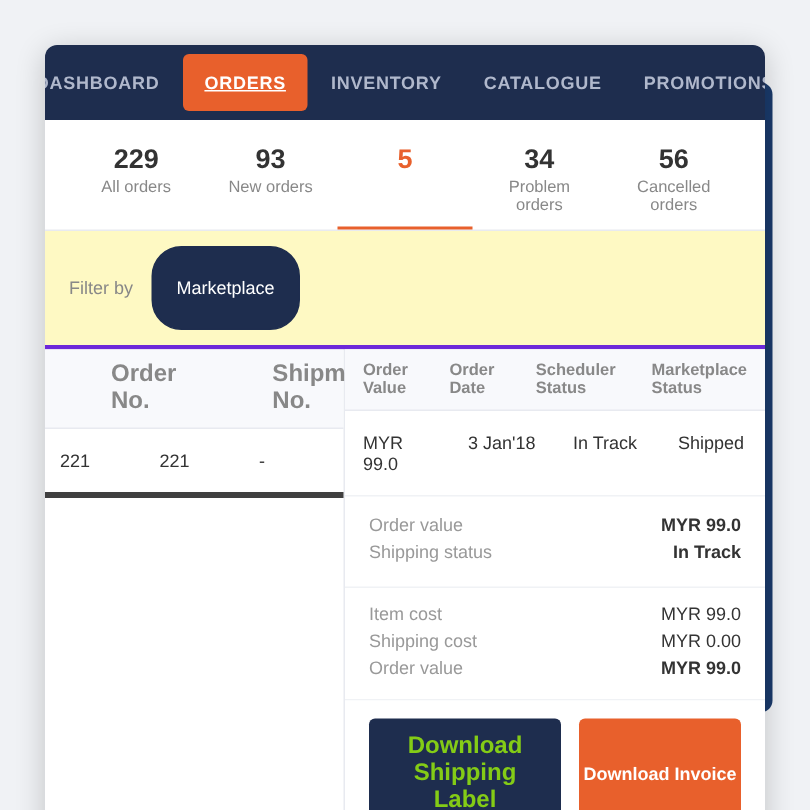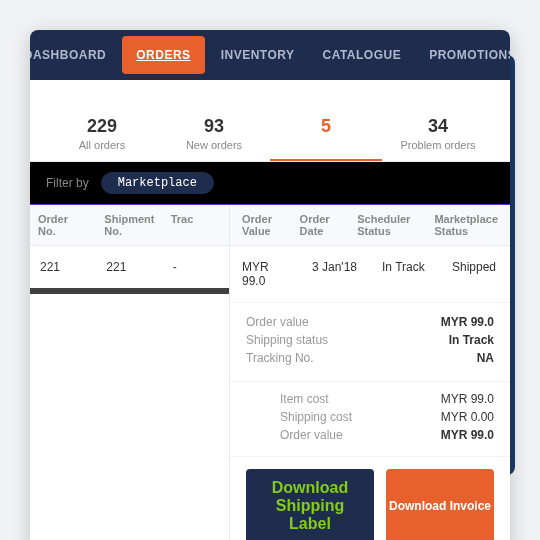--- a/index.html
+++ b/index.html
@@ -72,21 +72,20 @@
       text-decoration: underline;
     }
 
     
     .order-tabs {
       display: flex;
       align-items: stretch;
       border-bottom: 1px solid #e8eaf0;
       padding: 8px 16px 0;
       background: #fff;
-      margin-top: 20px;
     }
     .order-tab {
       text-align: center;
       padding: 8px 16px 10px;
       cursor: pointer;
       color: #555;
       font-size: 12px;
       flex: 1;
     }
     .order-tab .count {
@@ -109,37 +108,36 @@
     }
     .order-tab.active {
       border-bottom: 2px solid #e8602c;
     }
 
     
     .filter-row {
       display: flex;
       align-items: center;
       padding: 10px 16px;
-      background: #000000;
-      border-bottom: 1px solid #6d28d9;
+      background: #fef9c3;
+      border-bottom: 3px solid #6d28d9;
     }
     .filter-label {
       color: #888;
       font-size: 12px;
       margin-right: 12px;
     }
     .filter-tab {
-      padding: 3px 16px;
+      padding: 20px 16px;
       border-radius: 20px;
       border: 1px solid #ccc;
       font-size: 12px;
       color: #333;
       cursor: pointer;
       background: #fff;
-      font-family: Liberation Mono, monospace;
     }
     .filter-tab.active {
       background: #1e2d4e;
       color: #fff;
       border-color: #1e2d4e;
     }
 
     
     .table-area {
       display: flex;
@@ -151,29 +149,30 @@
       width: 200px;
       border-right: 1px solid #e8eaf0;
       flex-shrink: 0;
     }
     .table-header {
       display: flex;
       background: #f8f9fc;
       border-bottom: 1px solid #e8eaf0;
     }
     .th {
-      padding: 8px 8px;
-      font-size: 11px;
+      padding: 8px 20px;
+      font-size: 16px;
       color: #888;
       font-weight: bold;
       flex: 1;
+      margin-left: 24px;
     }
     .table-row-data {
       display: flex;
-      border-bottom: 6px solid #404040;
+      border-bottom: 4px solid #404040;
       padding: 10px 0;
     }
     .td {
       padding: 4px 10px;
       font-size: 12px;
       color: #333;
       flex: 1;
     }
 
     
@@ -233,21 +232,20 @@
       border-bottom: 1px solid #f0f2f5;
     }
     .cost-row {
       display: flex;
       justify-content: space-between;
       margin-bottom: 4px;
       font-size: 12px;
     }
     .cost-label {
       color: #999;
-      margin-left: 34px;
     }
     .cost-value {
       color: #333;
     }
     .cost-value.bold {
       font-weight: bold;
     }
 
     
     .action-buttons {
@@ -305,20 +303,24 @@
       <span class="count">93</span>
       <span class="label">New orders</span>
     </div>
     <div class="order-tab active">
       <span class="count">5</span>
     </div>
     <div class="order-tab">
       <span class="count">34</span>
       <span class="label">Problem orders</span>
     </div>
+    <div class="order-tab">
+      <span class="count">56</span>
+      <span class="label">Cancelled orders</span>
+    </div>
   </div>
 
   <div class="filter-row">
     <span class="filter-label">Filter by</span>
     <div class="filter-tab active">Marketplace</div>
   </div>
 
   <div class="table-area">
 
     <div class="left-table">
@@ -352,24 +354,20 @@
 
       <div class="order-detail-section">
         <div class="detail-section-row">
           <span class="detail-section-label">Order value</span>
           <span class="detail-section-value">MYR 99.0</span>
         </div>
         <div class="detail-section-row">
           <span class="detail-section-label">Shipping status</span>
           <span class="detail-section-value">In Track</span>
         </div>
-        <div class="detail-section-row">
-          <span class="detail-section-label">Tracking No.</span>
-          <span class="detail-section-value">NA</span>
-        </div>
       </div>
 
       <div class="cost-section">
         <div class="cost-row">
           <span class="cost-label">Item cost</span>
           <span class="cost-value">MYR 99.0</span>
         </div>
         <div class="cost-row">
           <span class="cost-label">Shipping cost</span>
           <span class="cost-value">MYR 0.00</span>

